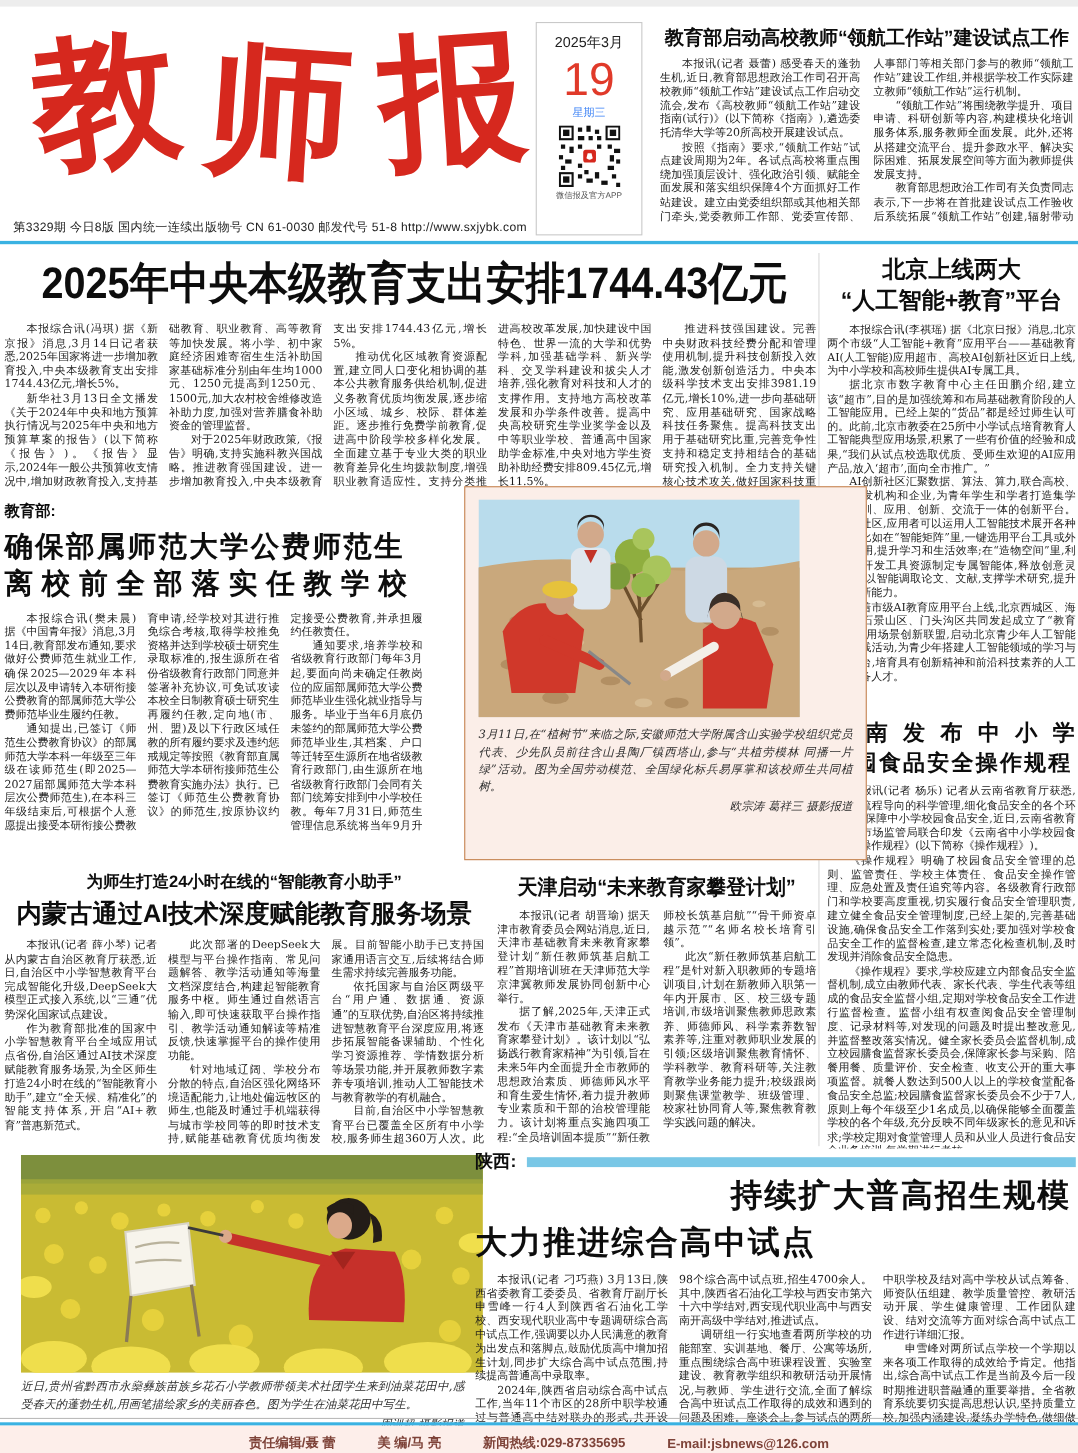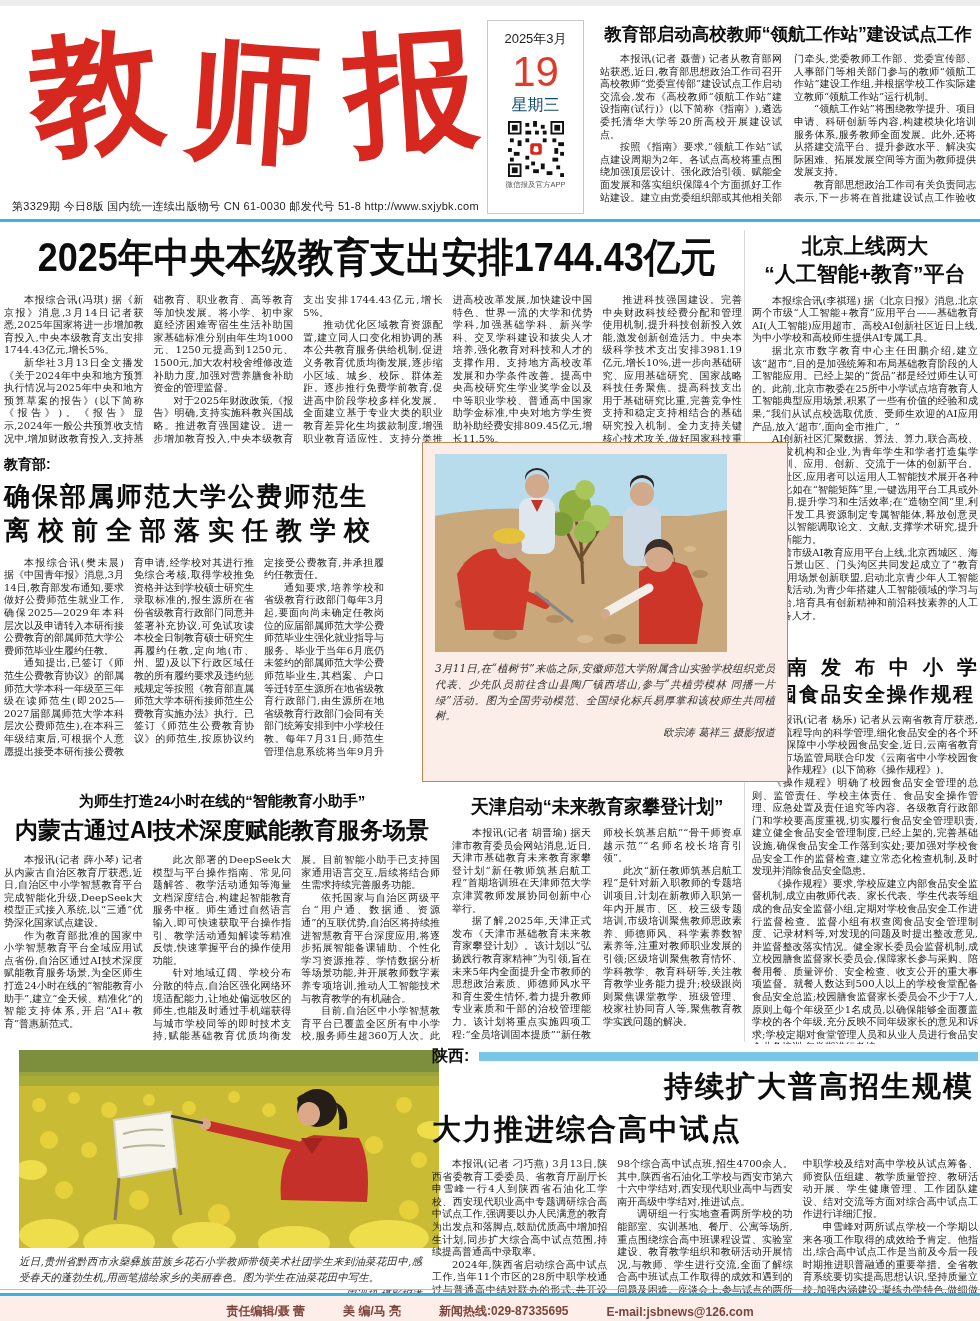--- a/index.html
+++ b/index.html
@@ -13,21 +13,21 @@
                   font-family:"DejaVu Serif", serif; }
   .callig .c1 { transform:rotate(-7deg); }
   .callig .c2 { transform:rotate(4deg) translateY(10px); }
   .callig .c3 { transform:rotate(-4deg); }
   .mast-info { font-size:11px; color:#222; white-space:nowrap; letter-spacing:.3px; }
 
   
   .datebox { border:1px solid #c9c9c9; text-align:center; padding-top:9px; background:#fff; }
   .datebox .month { font-size:13px; color:#222; }
   .datebox .day { font-size:42px; color:#e03a2a; line-height:1.05; margin:2px 0 1px; }
-  .datebox .week { font-size:16px; color:#0c4a6e; margin-bottom:5px; }
+  .datebox .week { font-size:10px; color:#3b82f6; margin-bottom:5px; }
   .datebox .qr { width:56px; height:56px; margin:3px auto 3px; display:block; }
   .datebox .qrcap { font-size:7.5px; color:#555; }
 
   
   .body-text { font-size:10px; line-height:1.26; text-align:justify; color:#1c1c1c;
                font-family:"DejaVu Serif", serif; overflow:hidden; }
   .body-text p { text-indent:2em; }
   .cols-2 { column-count:2; column-gap:12px; column-fill:auto; }
   .cols-3 { column-count:3; column-gap:10px; column-fill:auto; }
   .cols-5 { column-count:5; column-gap:10px; column-fill:auto; }
@@ -117,21 +117,21 @@
         </g>
       <rect x="11.5" y="11.5" width="6" height="6" rx="1.2" fill="#d6281e"></rect>
       <path d="M13 15.5 q1.5 1.4 3 0 l-0.6 -2.4 h-1.8 z" fill="#fff"></path>
     </svg>
     <div class="qrcap">微信报及官方APP</div>
   </div>
 
   <div class="abs" style="left:600px; top:16px; width:376px;">
     <div class="hd" style="font-size:17.5px; text-align:center; margin-bottom:7px;">教育部启动高校教师“领航工作站”建设试点工作</div>
     <div class="body-text cols-2" style="height:162px;">
-        <p>本报讯(记者 聂蕾) 记者从教育部网站获悉,近日,教育部思想政治工作司召开高校教师“党委宣传部”建设试点工作启动交流会,发布《高校教师“领航工作站”建设指南(试行)》(以下简称《指南》),遴选委托清华大学等20所高校开展建设试点。</p>
+        <p>本报讯(记者 聂蕾) 感受春天的蓬勃生机,近日,教育部思想政治工作司召开高校教师“领航工作站”建设试点工作启动交流会,发布《高校教师“领航工作站”建设指南(试行)》(以下简称《指南》),遴选委托清华大学等20所高校开展建设试点。</p>
         <p>按照《指南》要求,“领航工作站”试点建设周期为2年。各试点高校将重点围绕加强顶层设计、强化政治引领、赋能全面发展和落实组织保障4个方面抓好工作站建设。建立由党委组织部或其他相关部门牵头,党委教师工作部、党委宣传部、人事部门等相关部门参与的教师“领航工作站”建设工作组,并根据学校工作实际建立教师“领航工作站”运行机制。</p>
         <p>“领航工作站”将围绕教学提升、项目申请、科研创新等内容,构建模块化培训服务体系,服务教师全面发展。此外,还将从搭建交流平台、提升参政水平、解决实际困难、拓展发展空间等方面为教师提供发展支持。</p>
         <p>教育部思想政治工作司有关负责同志表示,下一步将在首批建设试点工作验收后系统拓展“领航工作站”创建,辐射带动全国高校开展自主建设,以高质量党建引领新时代高素质、专业化教师队伍建设,推进党建与业务深度融合,促进教育、科技、人才良性循环,有力支撑保障教育强国建设。</p>
       </div>
   </div>
 
   <div class="abs rule-cyan" style="left:0; top:213px; width:980px; height:3px;"></div>
   <div class="abs vrule" style="left:744px; top:224px; width:1px; height:812px;"></div>
 
   <div class="abs" style="left:0; top:224px; width:742px; text-align:center;">

